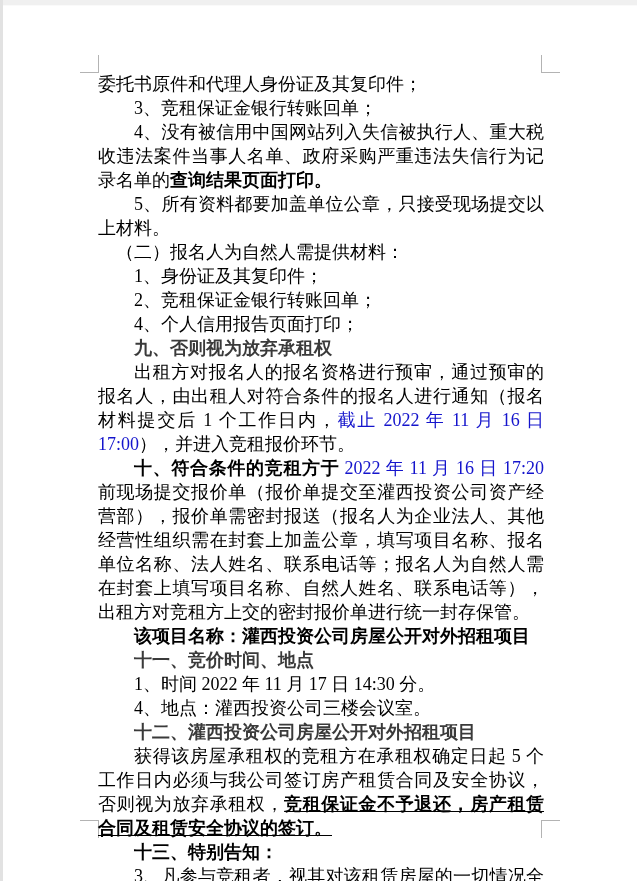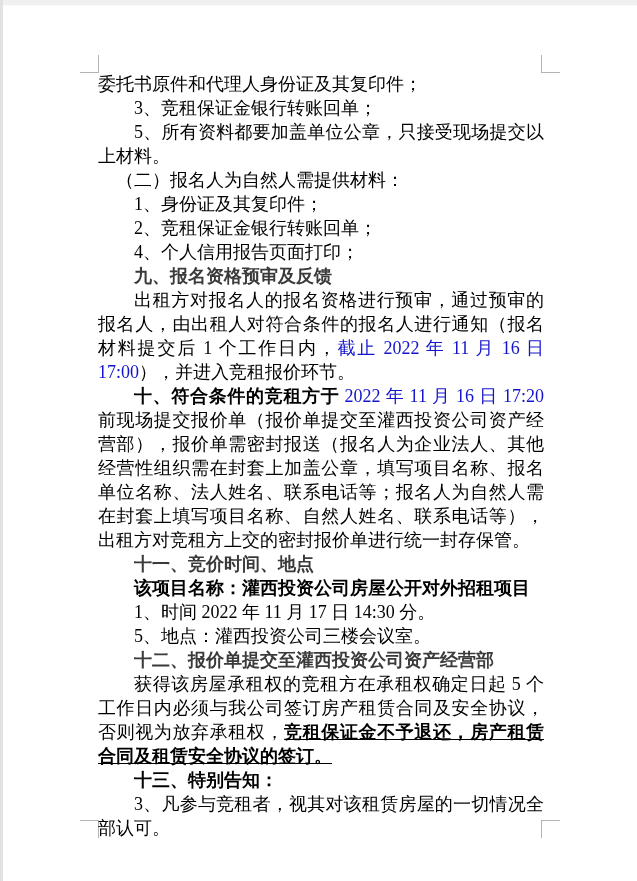--- a/index.html
+++ b/index.html
@@ -63,29 +63,30 @@
 <div class="window-edge-left"></div>
 
 <div class="crop tl"></div>
 <div class="crop tr"></div>
 <div class="crop bl"></div>
 <div class="crop br"></div>
 
 <div class="doc-content">
     <p class="para"><span>委托书原件和代理人身份证及其复印件；</span></p>
     <p class="para indent"><span>3、竞租保证金银行转账回单；</span></p>
+    <p class="para indent"><span>4、没有被信用中国网站列入失信被执行人、重大税收违法案件当事人名单、政府采购严重违法失信行为记录名单的</span><span class="b">查询结果页面打印。</span></p>
     <p class="para indent"><span>5、所有资料都要加盖单位公章，只接受现场提交以上材料。</span></p>
     <p class="para indent-1"><span>（二）报名人为自然人需提供材料：</span></p>
     <p class="para indent"><span>1、身份证及其复印件；</span></p>
     <p class="para indent"><span>2、竞租保证金银行转账回单；</span></p>
     <p class="para indent"><span>4、个人信用报告页面打印；</span></p>
-    <p class="para indent"><span class="hg">九、报名资格预审及反馈</span></p>
+    <p class="para indent"><span class="hg">九、否则视为放弃承租权</span></p>
     <p class="para indent"><span>出租方对报名人的报名资格进行预审，通过预审的报名人，由出租人对符合条件的报名人进行通知（报名材料提交后 1 个工作日内，</span><span class="blue">截止 2022 年 11 月 16 日 17:00</span><span>），并进入竞租报价环节。</span></p>
     <p class="para indent"><span class="b">十、符合条件的竞租方于 </span><span class="blue">2022 年 11 月 16 日 17:20</span><span> 前现场提交报价单（报价单提交至灌西投资公司资产经营部），报价单需密封报送（报名人为企业法人、其他经营性组织需在封套上加盖公章，填写项目名称、报名单位名称、法人姓名、联系电话等；报名人为自然人需在封套上填写项目名称、自然人姓名、联系电话等），出租方对竞租方上交的密封报价单进行统一封存保管。</span></p>
+    <p class="para indent"><span class="b">该项目名称：灌西投资公司房屋公开对外招租项目</span></p>
     <p class="para indent"><span class="hg">十一、竞价时间、地点</span></p>
-    <p class="para indent"><span class="b">该项目名称：灌西投资公司房屋公开对外招租项目</span></p>
     <p class="para indent"><span>1、时间 2022 年 11 月 17 日 14:30 分。</span></p>
-    <p class="para indent"><span>5、地点：灌西投资公司三楼会议室。</span></p>
-    <p class="para indent"><span class="hg">十二、报价单提交至灌西投资公司资产经营部</span></p>
+    <p class="para indent"><span>4、地点：灌西投资公司三楼会议室。</span></p>
+    <p class="para indent"><span class="hg">十二、灌西投资公司房屋公开对外招租项目</span></p>
     <p class="para indent"><span>获得该房屋承租权的竞租方在承租权确定日起 5 个工作日内必须与我公司签订房产租赁合同及安全协议，否则视为放弃承租权，</span><span class="bu">竞租保证金不予退还，房产租赁合同及租赁安全协议的签订。 </span></p>
     <p class="para indent"><span class="b">十三、特别告知：</span></p>
     <p class="para indent"><span>3、凡参与竞租者，视其对该租赁房屋的一切情况全部认可。</span></p>
   </div>
 
 </body></html>

